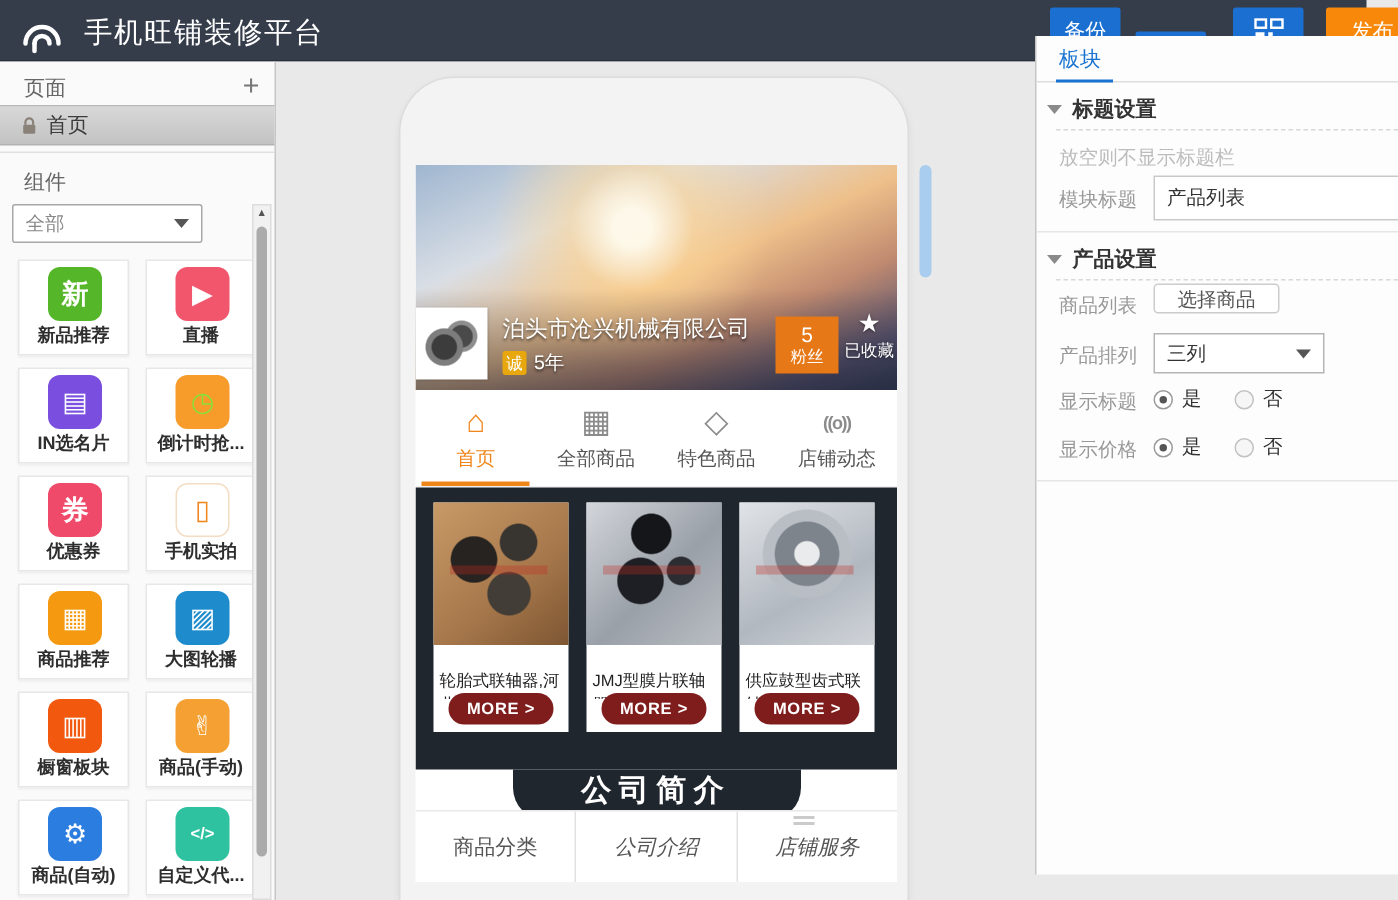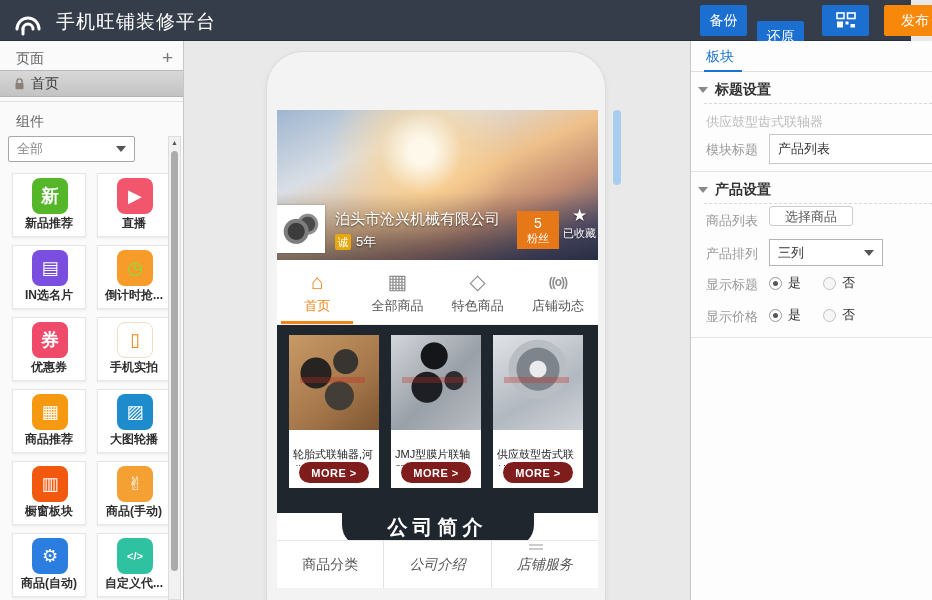--- a/index.html
+++ b/index.html
@@ -114,21 +114,21 @@
   .intro-tab{position:absolute;left:50%;top:403px;transform:translateX(-50%);width:192px;height:34px;
              background:#20262e;border-radius:0 0 22px 22px;text-align:center;z-index:1;}
   .intro-title{color:#fff;font-size:20px;font-weight:bold;letter-spacing:5px;line-height:28px;}
   .bnav{position:absolute;left:0;top:430px;width:321px;height:48px;background:#fff;border-top:1px solid #e8e8e8;
         display:flex;z-index:2;}
   .bn-cell{flex:1;display:flex;align-items:center;justify-content:center;font-size:14px;color:#555;cursor:pointer;}
   .bn-cell + .bn-cell{border-left:1px solid #e2e2e2;font-style:italic;}
   .bn-handle{position:absolute;left:252px;top:4px;width:14px;height:2px;background:#cbcbcb;box-shadow:0 4px 0 #cbcbcb;z-index:3;}
 
   
-  .panel{position:absolute;left:690px;top:41px;width:242px;height:559px;background:#fdfdfd;border-left:1px solid #c6c6c6;}
+  .panel{position:absolute;left:690px;top:24px;width:242px;height:559px;background:#fdfdfd;border-left:1px solid #c6c6c6;}
   .pn-tabrow{position:absolute;left:0;top:0;width:100%;height:31px;border-bottom:1px solid #ddd;}
   .pn-tab{position:absolute;left:15px;top:7px;font-size:14px;color:#1a73d0;cursor:pointer;}
   .pn-tab-underline{position:absolute;left:13px;bottom:-1px;width:38px;height:2px;background:#1a73d0;}
   .sec-hdr{position:absolute;left:7px;display:flex;align-items:center;gap:7px;cursor:pointer;}
   .sec-caret{width:0;height:0;border-left:5px solid transparent;border-right:5px solid transparent;border-top:6px solid #8a8a8a;}
   .sec-title{font-size:14px;color:#333;font-weight:bold;}
   .dashed{position:absolute;left:13px;right:0;border-top:1px dashed #d8d8d8;}
   .solid-div{position:absolute;left:0;right:0;border-top:1px solid #e6e6e6;}
   .pn-hint{position:absolute;left:15px;top:72px;font-size:13px;color:#bcbcbc;}
   .pn-label{position:absolute;left:15px;font-size:13px;color:#999;}
@@ -348,21 +348,21 @@
     <div class="pn-tabrow">
       <span class="pn-tab">板块</span>
       <span class="pn-tab-underline"></span>
     </div>
 
     <div class="sec-hdr" style="top:40px;">
       <span class="sec-caret"></span>
       <span class="sec-title">标题设置</span>
     </div>
     <div class="dashed" style="top:62px;"></div>
-    <div class="pn-hint">供应鼓型齿式联轴器</div>
+    <div class="pn-hint">放空则不显示标题栏</div>
     <div class="pn-label" style="top:100px;">模块标题</div>
     <input class="pn-input" value="产品列表" style="">
     <div class="solid-div" style="top:130px;"></div>
 
     <div class="sec-hdr" style="top:140px;">
       <span class="sec-caret"></span>
       <span class="sec-title">产品设置</span>
     </div>
     <div class="dashed" style="top:162px;"></div>
 

